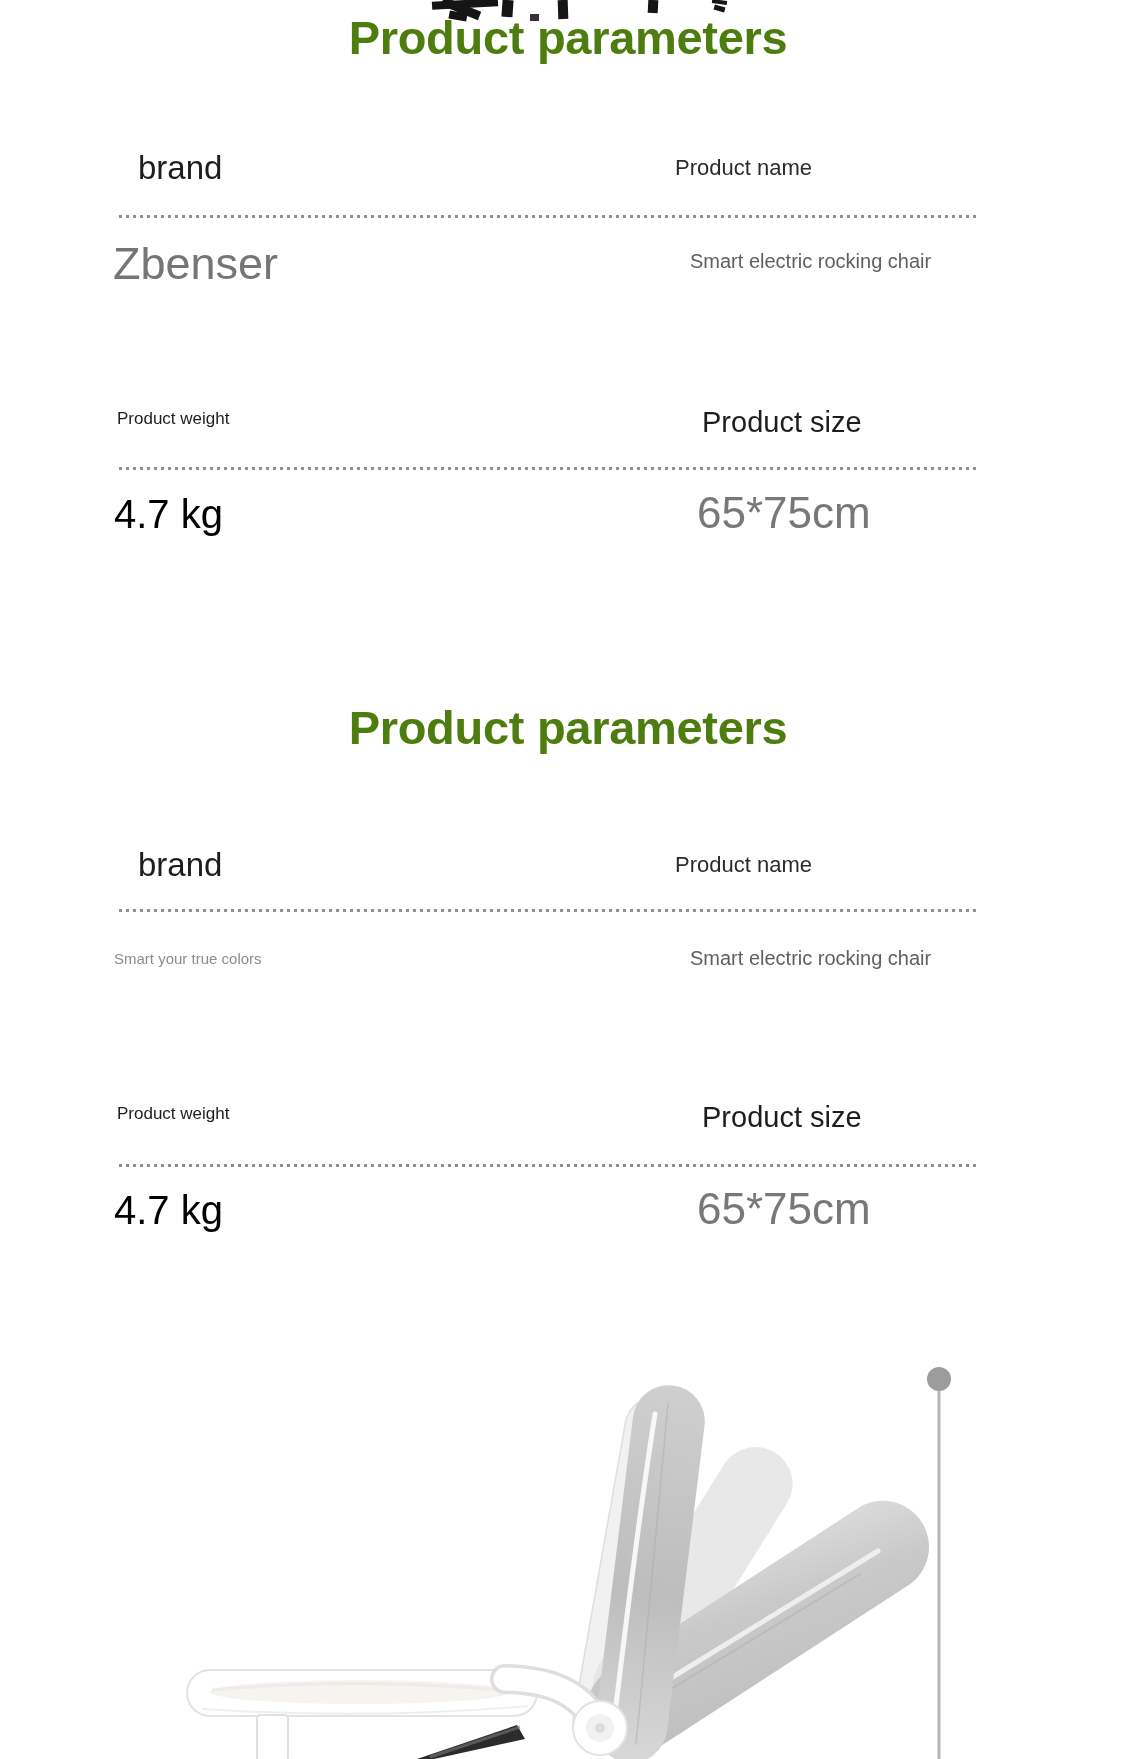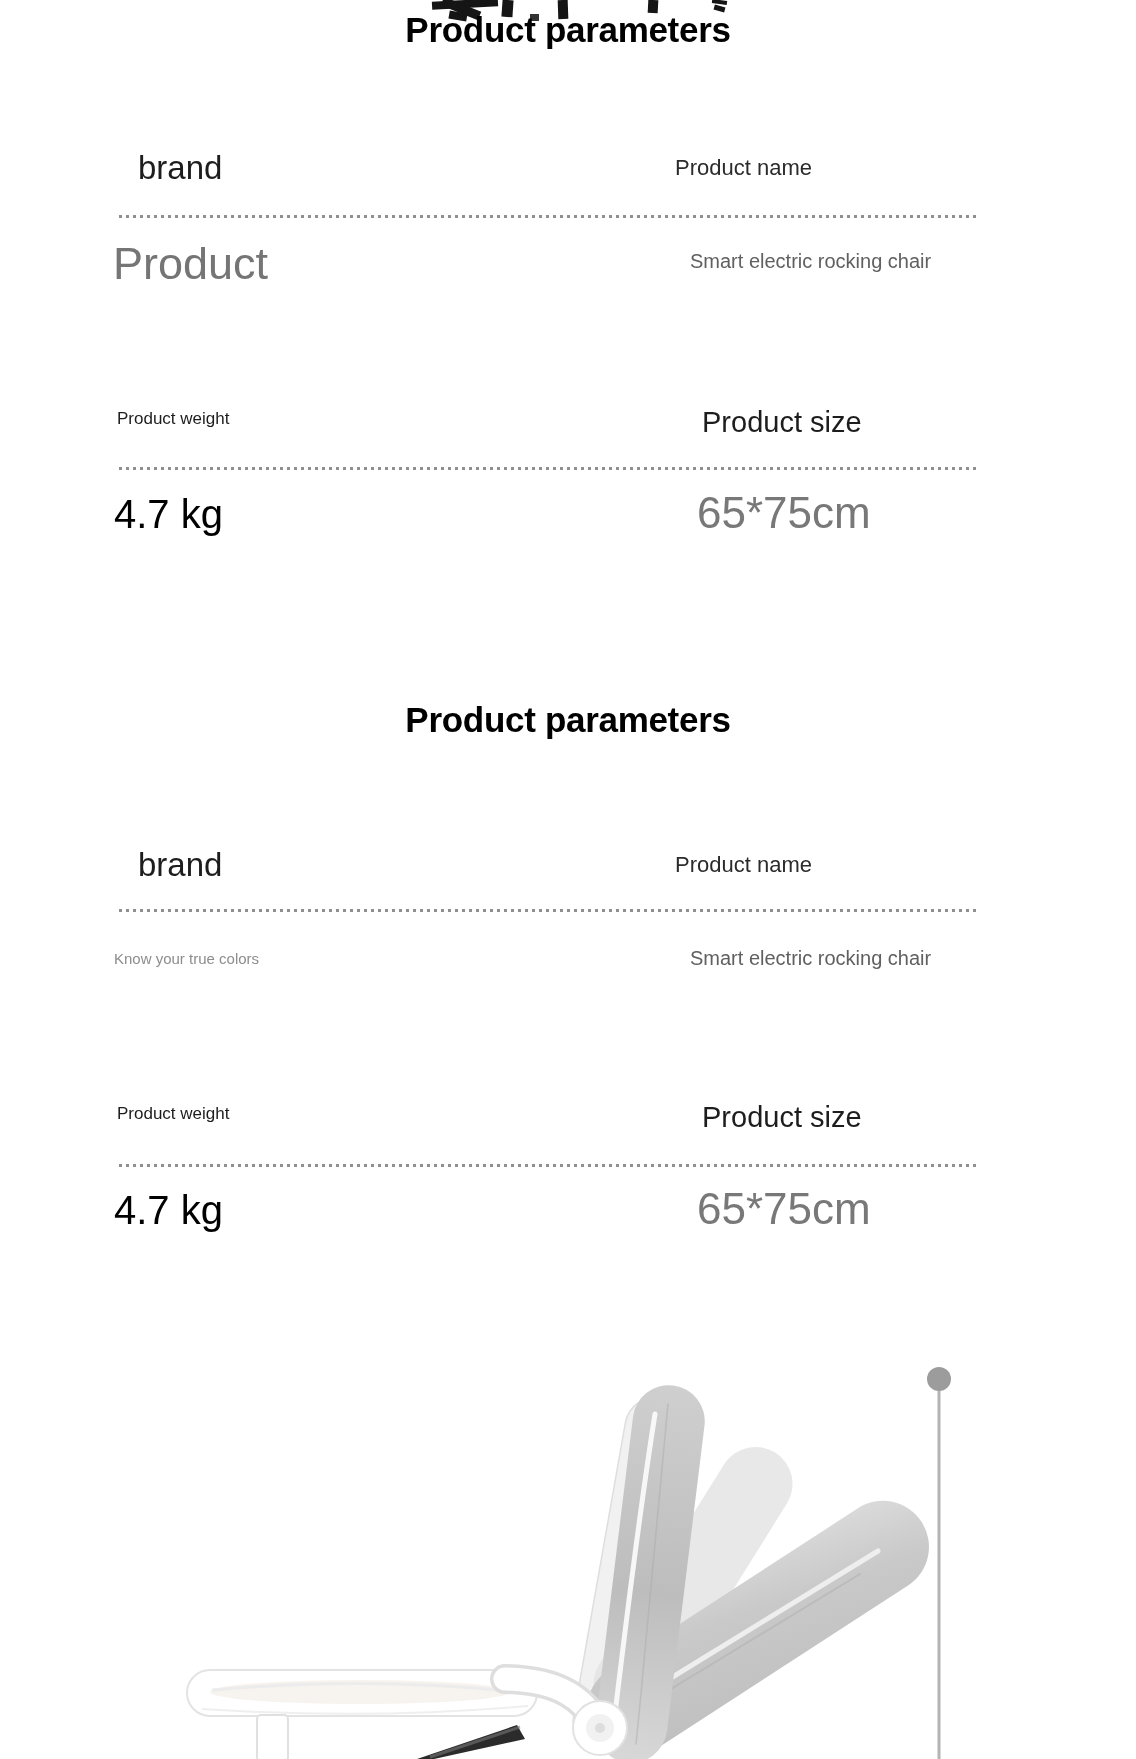--- a/index.html
+++ b/index.html
@@ -3,22 +3,22 @@
 <meta charset="utf-8">
 <style>
   html,body{margin:0;padding:0;background:#ffffff;}
   #canvas{
     position:relative;width:1136px;height:1759px;overflow:hidden;
     background:#ffffff;font-family:"Liberation Sans",sans-serif;
     -webkit-font-smoothing:antialiased;
   }
   .abs{position:absolute;white-space:nowrap;}
   .title{
-    left:0;right:0;text-align:center;font-size:35px;font-weight:700;
-    color:#000000;letter-spacing:-.3px;
+    left:0;right:0;text-align:center;font-size:47px;font-weight:700;
+    color:#4d7c0f;letter-spacing:-.3px;
   }
   .lbl-brand{font-size:33px;font-weight:500;color:#1d1d1d;margin-left:21px;}
   .lbl-name{font-size:22px;font-weight:500;color:#2b2b2b;text-align:center;}
   .lbl-weight{font-size:17px;font-weight:500;color:#1d1d1d;}
   .lbl-size{font-size:29px;font-weight:400;color:#1d1d1d;text-align:right;}
   .val-brand{font-size:45px;font-weight:400;color:#757575;}
   .val-smart{font-size:20px;font-weight:400;color:#606060;}
   .val-tag{font-size:15px;font-weight:400;color:#8d8d8d;}
   .val-kg{font-size:40px;font-weight:400;color:#000000;}
   .val-cm{font-size:44px;font-weight:400;color:#787878;}
@@ -45,35 +45,35 @@
     <div class="frag" style="left:648px;top:0;width:10px;height:13px;transform:rotate(3deg);"></div>
     <div class="frag" style="left:712px;top:0;width:15px;height:4px;transform:rotate(8deg);"></div>
     <div class="frag" style="left:714px;top:6px;width:11px;height:5px;transform:rotate(16deg);"></div>
   </div>
 
   <div class="abs title" style="top:10px;">Product parameters</div>
 
   <div class="abs lbl-brand" style="left:117px;top:149px;">brand</div>
   <div class="abs lbl-name" style="left:675px;top:155px;">Product name</div>
   <div class="abs dotted" style="top:214px;"></div>
-  <div class="abs val-brand" style="left:113px;top:238px;">Product</div>
+  <div class="abs val-brand" style="left:113px;top:238px;">Zbenser</div>
   <div class="abs val-smart" style="left:690px;top:250px;">Smart electric rocking chair</div>
 
   <div class="abs lbl-weight" style="left:117px;top:409px;">Product weight</div>
   <div class="abs lbl-size" style="left:702px;top:406px;">Product size</div>
   <div class="abs dotted" style="top:466px;"></div>
   <div class="abs val-kg" style="left:114px;top:492px;">4.7 kg</div>
   <div class="abs val-cm" style="left:697px;top:488px;">65*75cm</div>
 
   <div class="abs title" style="top:700px;">Product parameters</div>
 
   <div class="abs lbl-brand" style="left:117px;top:846px;">brand</div>
   <div class="abs lbl-name" style="left:675px;top:852px;">Product name</div>
   <div class="abs dotted" style="top:908px;"></div>
-  <div class="abs val-tag" style="left:114px;top:950px;">Know your true colors</div>
+  <div class="abs val-tag" style="left:114px;top:950px;">Smart your true colors</div>
   <div class="abs val-smart" style="left:690px;top:947px;">Smart electric rocking chair</div>
 
   <div class="abs lbl-weight" style="left:117px;top:1104px;">Product weight</div>
   <div class="abs lbl-size" style="left:702px;top:1101px;">Product size</div>
   <div class="abs dotted" style="top:1163px;"></div>
   <div class="abs val-kg" style="left:114px;top:1188px;">4.7 kg</div>
   <div class="abs val-cm" style="left:697px;top:1184px;">65*75cm</div>
 
   <div class="abs" style="left:0;top:1359px;">
     <svg width="1136" height="400" viewBox="0 0 1136 400" xmlns="http://www.w3.org/2000/svg" role="img">

